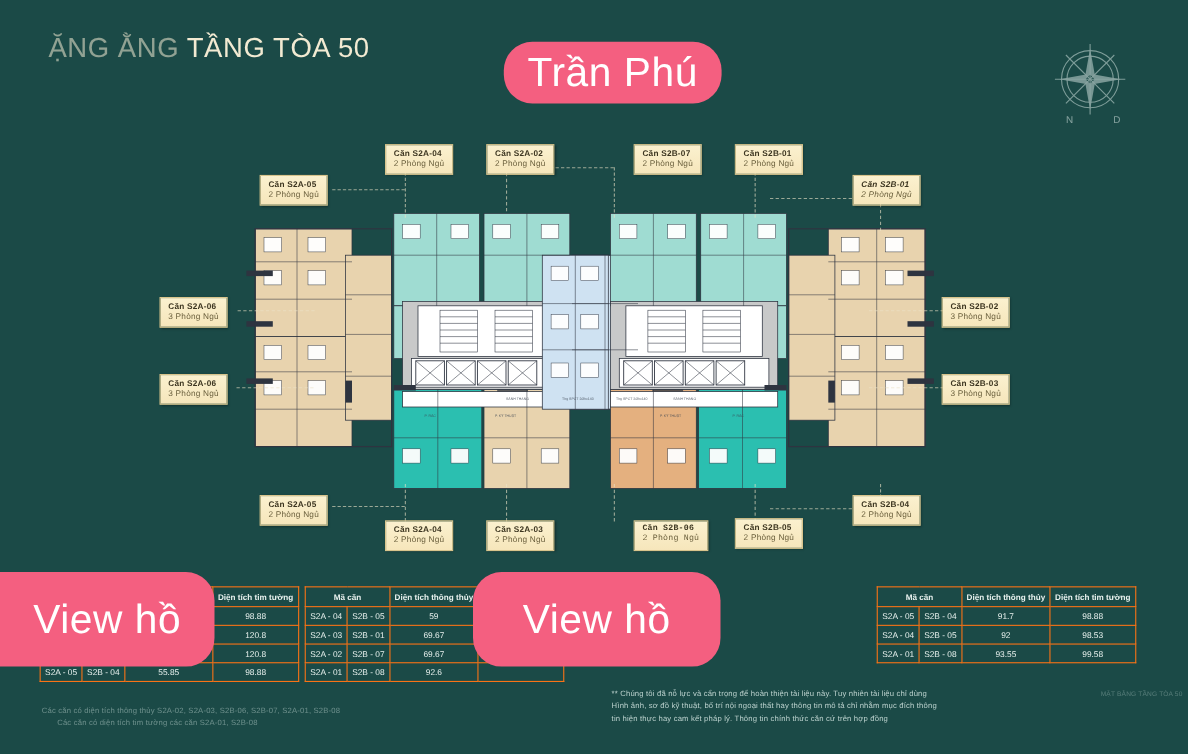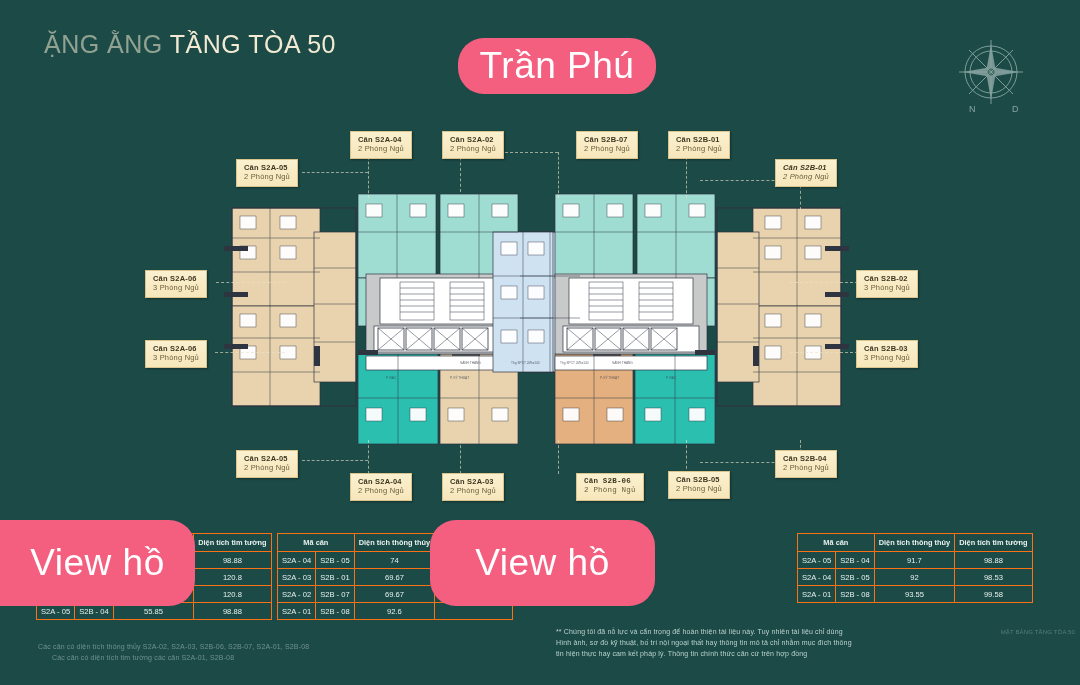--- a/index.html
+++ b/index.html
@@ -350,21 +350,21 @@
       <tr>
     <th class="col-code" colspan="2">Mã căn</th>
     <th class="col-area">Diện tích thông thủy</th>
     <th class="col-area">Diện tích tim tường</th>
   </tr>
     </thead>
   <tbody>
     <tr>
       <td>S2A - 04</td>
       <td>S2B - 05</td>
-      <td>74</td>
+      <td>59</td>
       <td>97.73</td>
     </tr>
     <tr>
       <td>S2A - 03</td>
       <td>S2B - 01</td>
       <td>69.67</td>
       <td>121.3</td>
     </tr>
     <tr>
       <td>S2A - 02</td>

